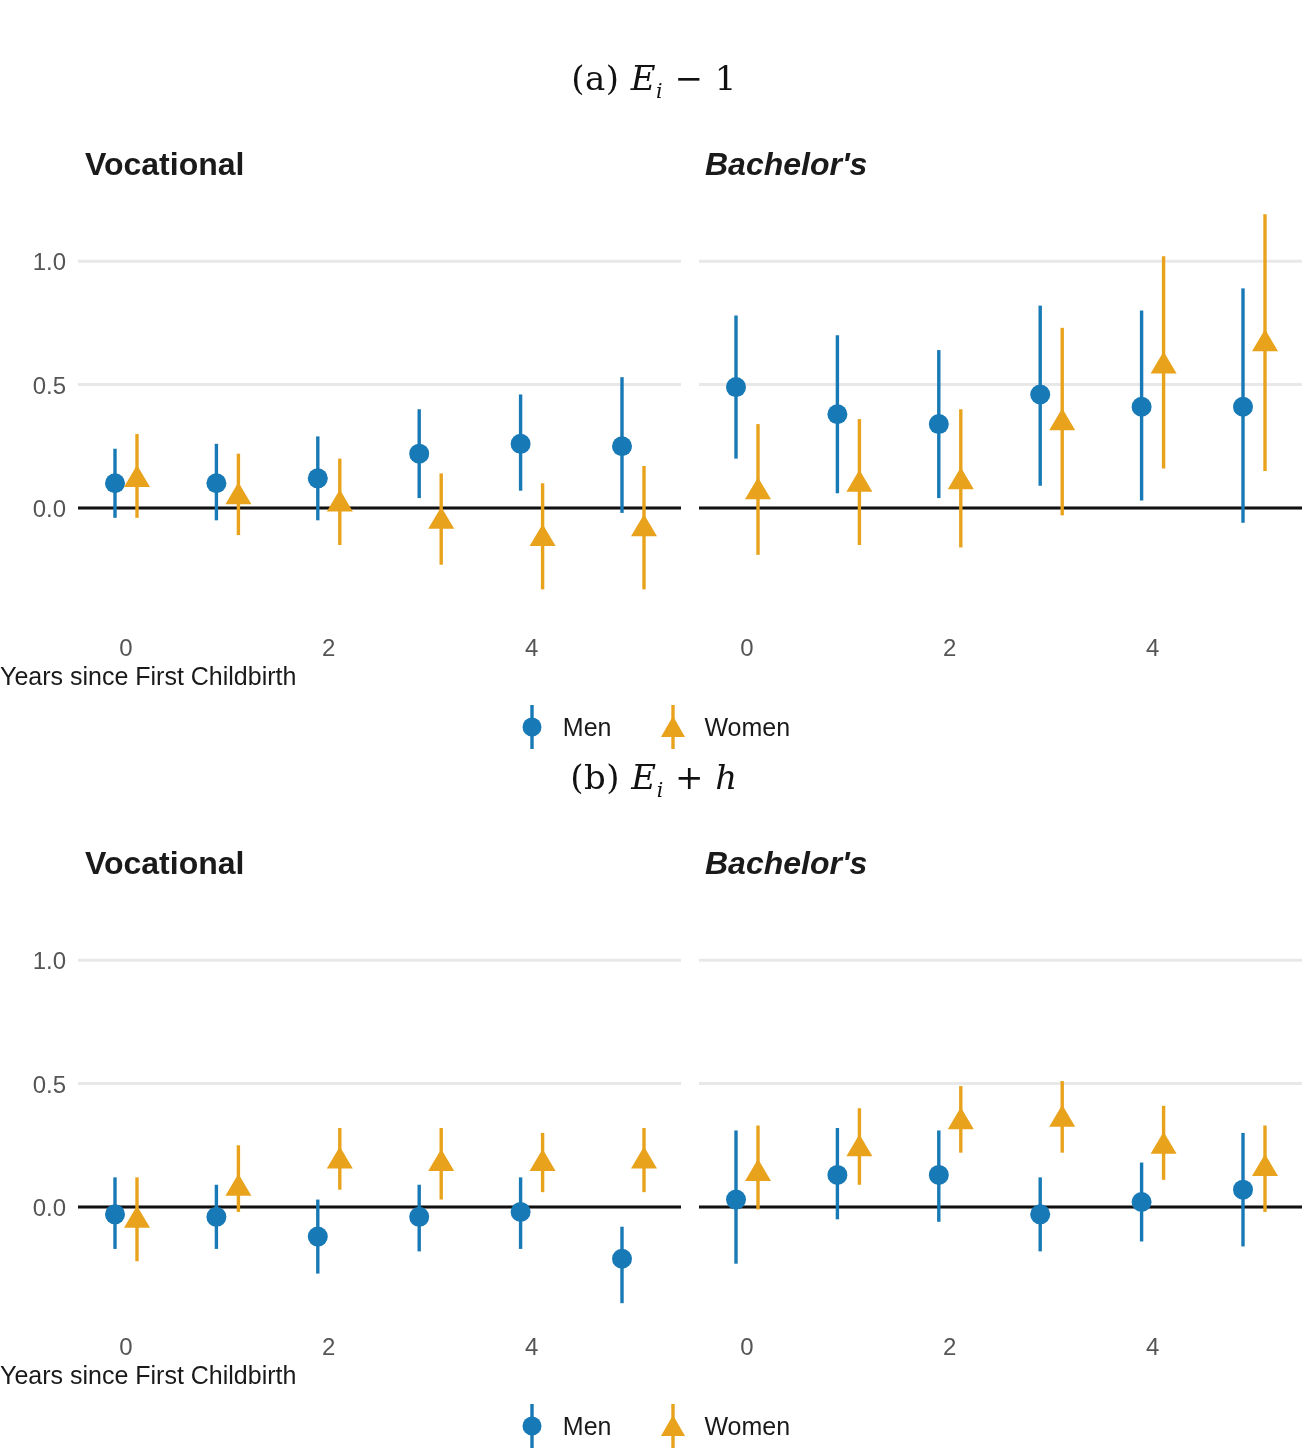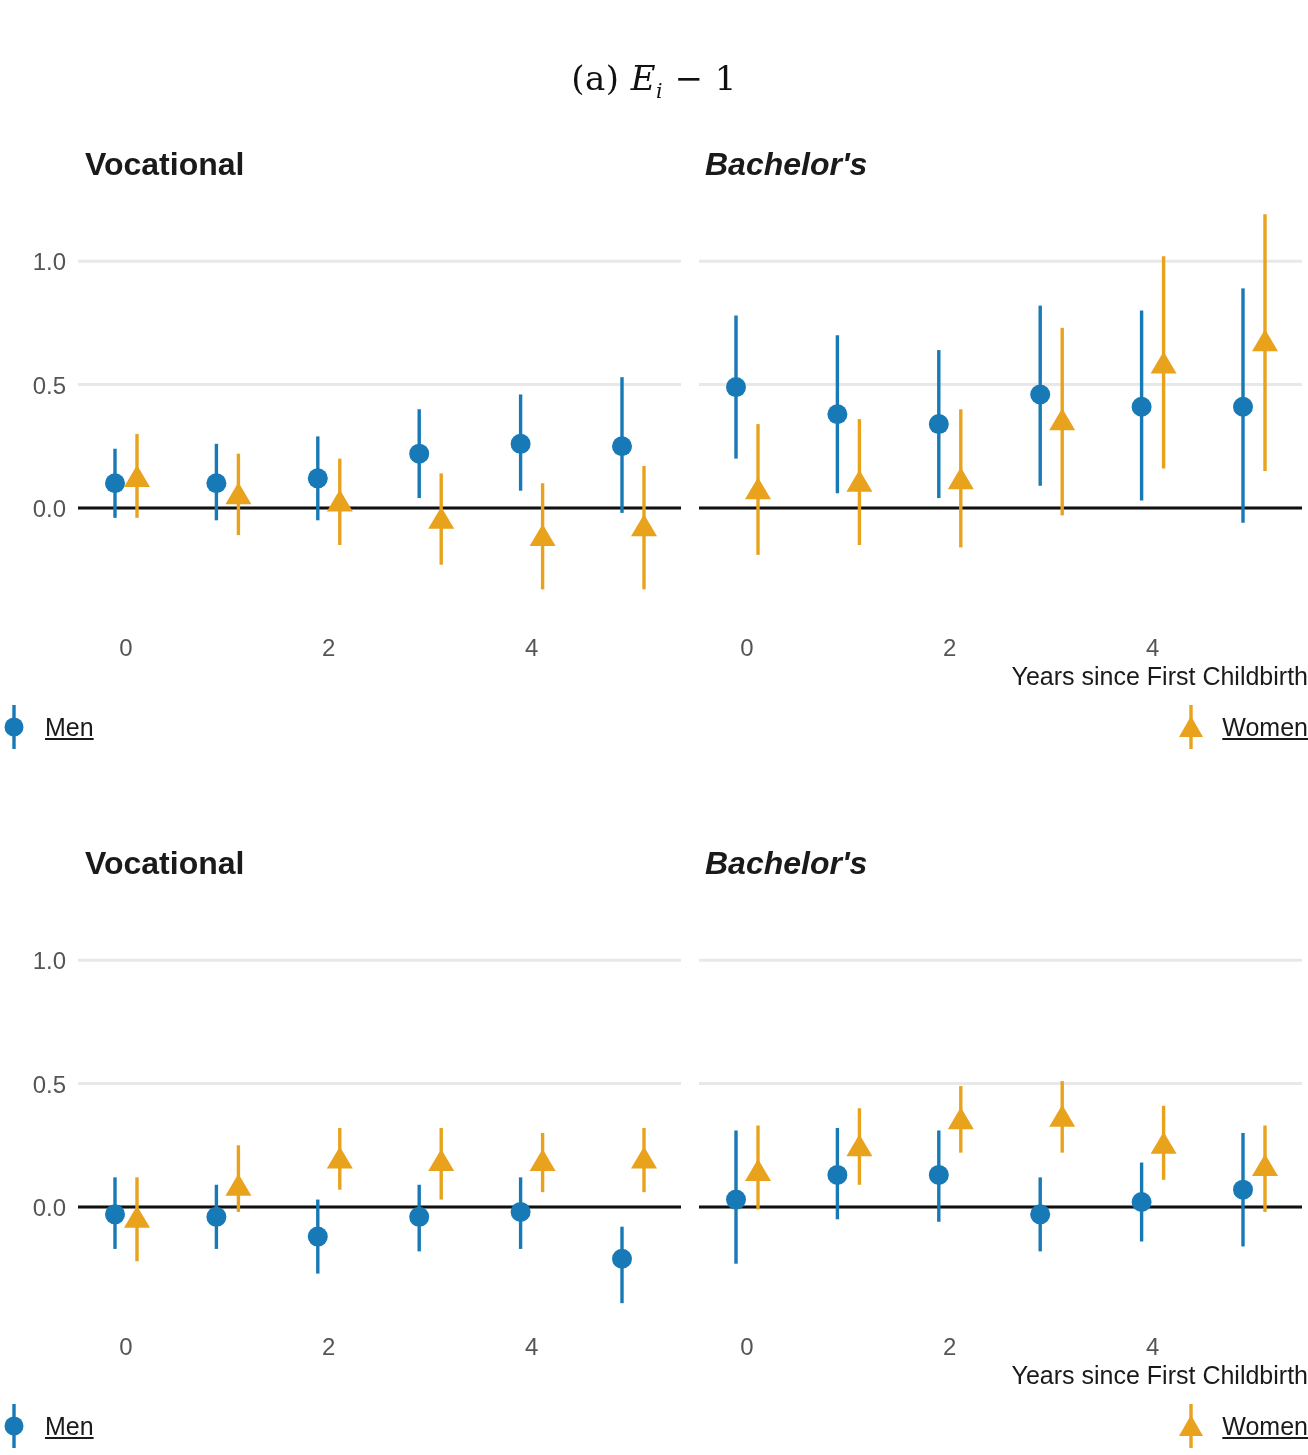--- a/index.html
+++ b/index.html
@@ -28,26 +28,26 @@
     position:absolute; top:90px;
     font-weight:700; font-size:32px; color:#1a1a1a;
   }
   .strip-1 { left:85px; }
   .strip-2 { left:705px;font-style:italic; }
 
   svg.plot { position:absolute; top:138px; left:0; display:block; }
 
   .xlabel {
     position:absolute; top:606px; left:0; width:100%;
-    text-align:right; font-size:25px; color:#1a1a1a;
+    text-align:left; font-size:25px; color:#1a1a1a;
   }
   .legend {
     position:absolute; top:646px; left:0; width:100%;
-    display:flex; justify-content:space-between; align-items:center; gap:48px;
-    font-size:25px; color:#1a1a1a;text-decoration:underline;
+    display:flex; justify-content:center; align-items:center; gap:48px;
+    font-size:25px; color:#1a1a1a;
   }
   .legend-item { display:flex; align-items:center; gap:17px; }
   .legend-key { display:block; }
   .key-line-men   { stroke:var(--men-color); stroke-width:3.4; }
   .key-line-women { stroke:var(--women-color); stroke-width:3.4; }
   .key-men-fill   { fill:var(--men-color); }
   .key-women-fill { fill:var(--women-color); }
 </style>
 </head>
 <body>
@@ -140,20 +140,21 @@
       <svg class="legend-key" width="28" height="50" viewBox="0 0 28 50">
         <line class="key-line-women" x1="14" y1="3" x2="14" y2="47"></line>
         <polygon class="key-women-fill" points="14,14 2,35 26,35"></polygon>
       </svg>
       <span>Women</span>
     </span>
   </div>
 </section>
 
 <section class="chart" id="chart-b">
+  <h2 class="title"><span>(b) </span><span class="ital">E</span><sub>i</sub><span> + </span><span class="ital">h</span></h2>
 
   <span class="strip strip-1">Vocational</span>
   <span class="strip strip-2">Bachelor's</span>
 
   <svg class="plot" width="1308" height="470" viewBox="0 0 1308 470">
       <line x1="78" x2="681" y1="67.2189349112426" y2="67.2189349112426" stroke="#e8e8e8" stroke-width="3"></line>
       <line x1="78" x2="681" y1="190.59171597633136" y2="190.59171597633136" stroke="#e8e8e8" stroke-width="3"></line>
       <line x1="78" x2="681" y1="313.96449704142015" y2="313.96449704142015" stroke="#e8e8e8" stroke-width="3"></line>
       <line x1="78" x2="681" y1="313.96449704142015" y2="313.96449704142015" stroke="#111111" stroke-width="3"></line>
       <text x="66" y="76.2189349112426" text-anchor="end" font-size="24" fill="#555555" font-family="&quot;Liberation Sans&quot;, sans-serif">1.0</text>

